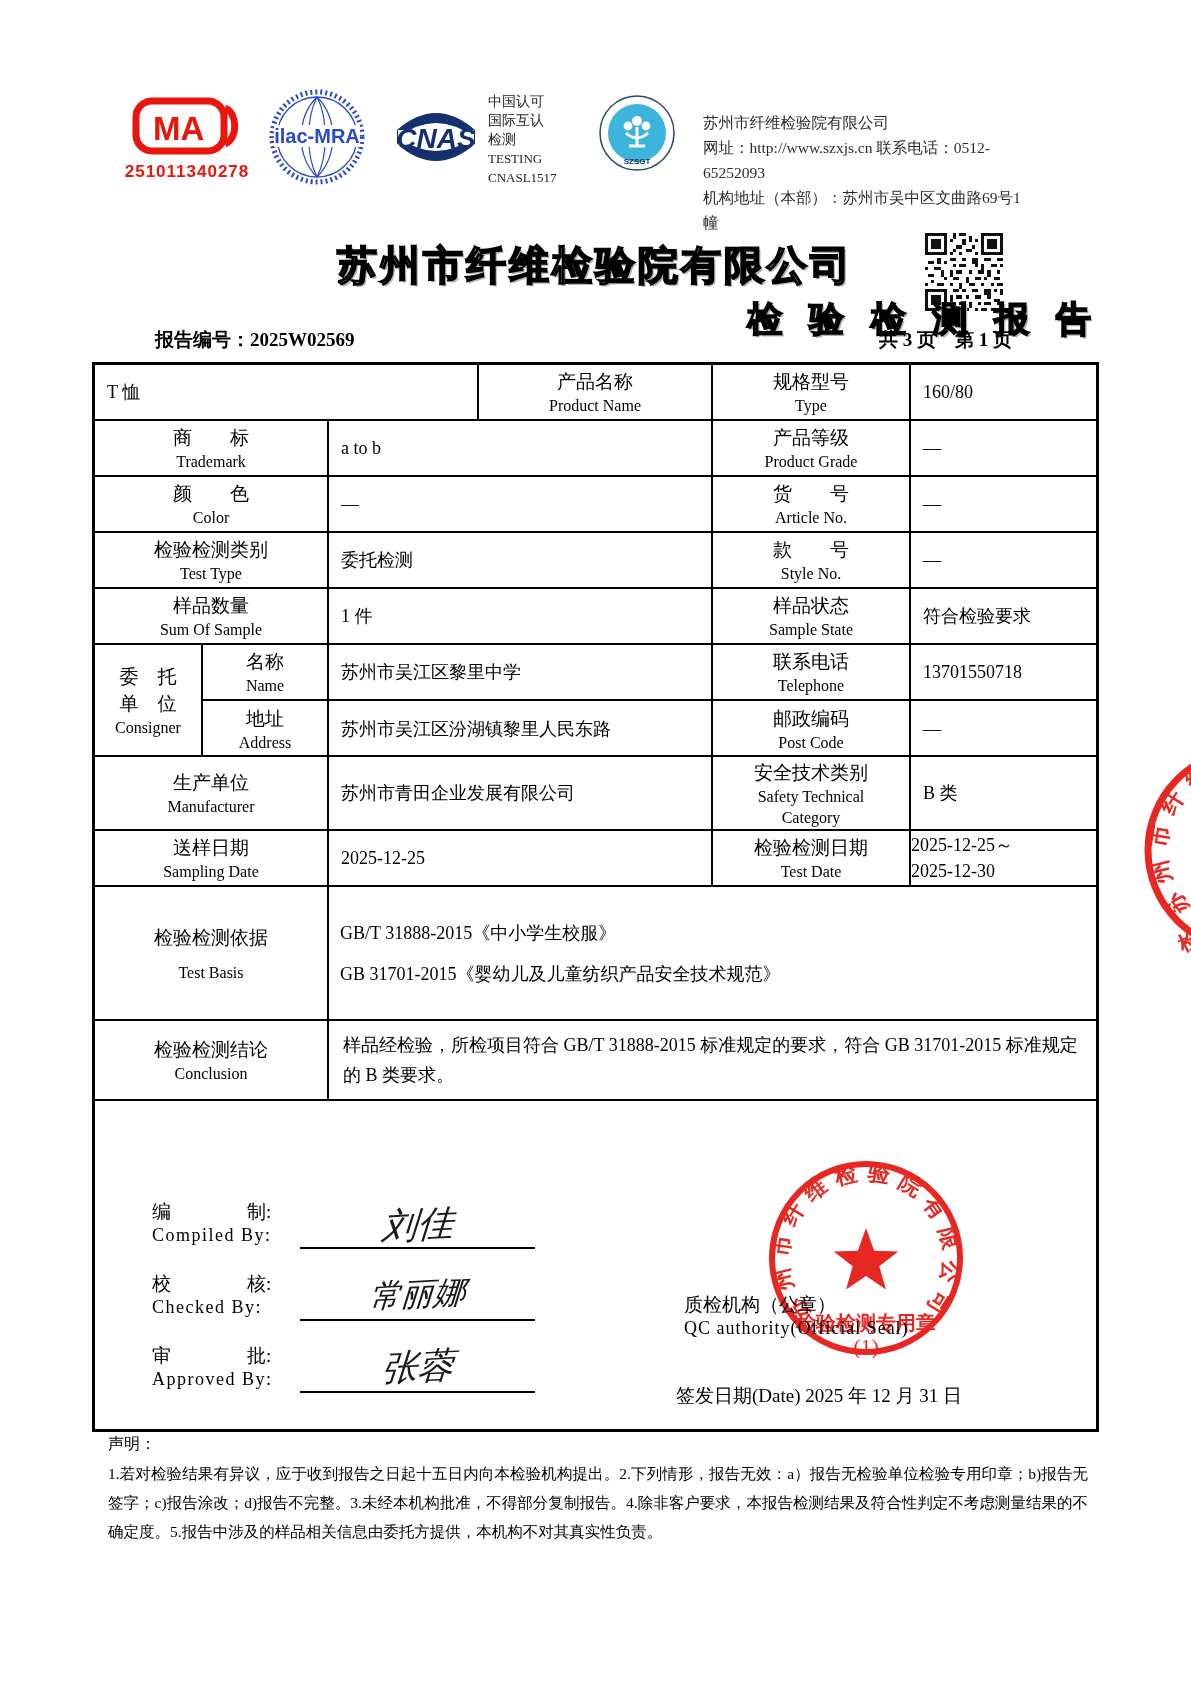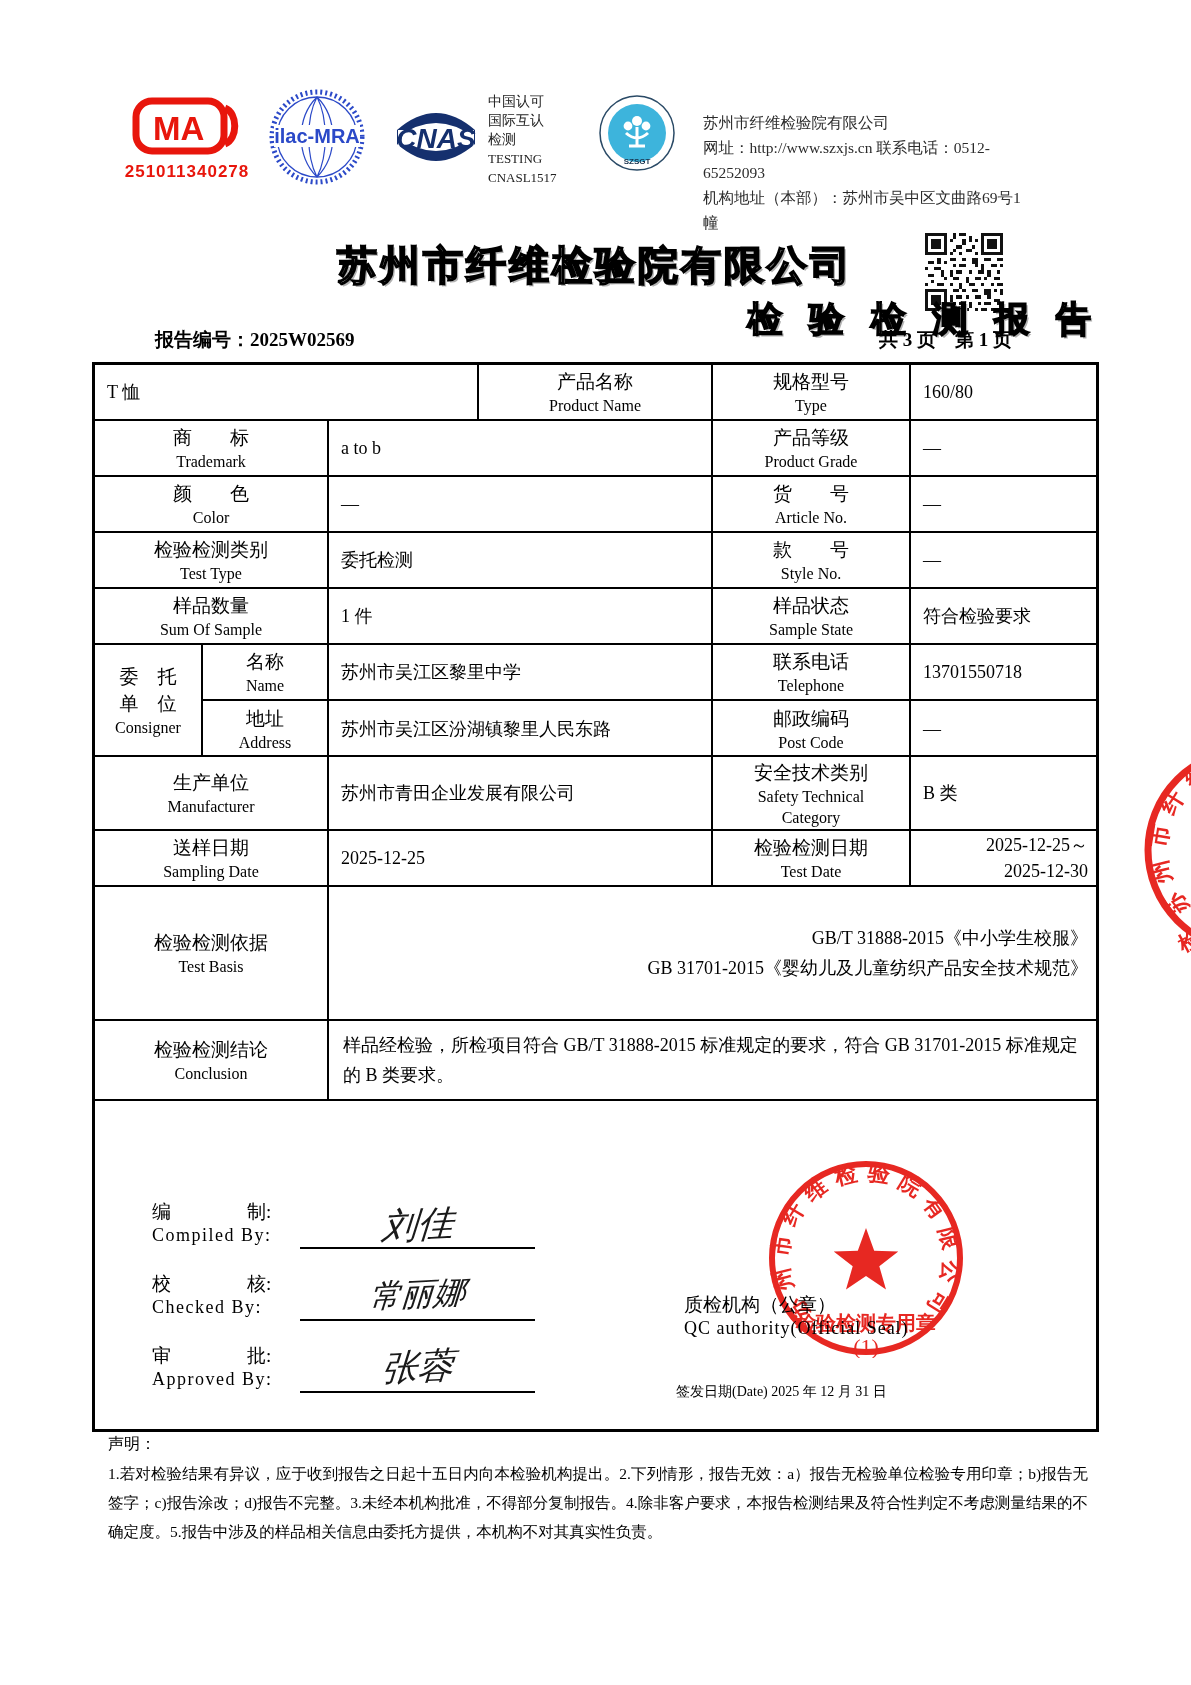--- a/index.html
+++ b/index.html
@@ -28,35 +28,35 @@
   
   .tbl{position:absolute;left:92px;top:362px;width:1007px;border:3px solid #000;box-sizing:border-box;background:transparent;}
   .tr{display:flex;border-bottom:2px solid #000;}
   .td{border-right:2px solid #000;box-sizing:border-box;}
   .td:last-child,.nr{border-right:none;}
   .c1{width:234px;}.c2{width:384px;}.c3{width:198px;}.c4{flex:1;}
   .lbl{display:flex;flex-direction:column;align-items:center;justify-content:center;text-align:center;}
   .cn{font-size:19px;line-height:27px;}
   .en{font-size:16px;line-height:21px;}
   .val{display:flex;align-items:center;padding:0 12px;font-size:18px;}
-  .h54{height:54px;}.h56{height:56px;}.h52{height:52px;}.h72{height:72px;}.h132{height:132px;}.h78{height:78px;}
+  .h54{height:54px;}.h56{height:56px;}.h52{height:52px;}.h72{height:72px;}.h132{height:132px;gap:11px;}.h78{height:78px;}
   .subcol{display:flex;flex-direction:column;box-sizing:border-box;justify-content:space-between;}
   .subdiv{border-bottom:2px solid #000;box-sizing:border-box;}
-  .mlines{display:flex;flex-direction:column;justify-content:center;padding:0 8px;font-size:18px;line-height:30px;text-align:right;}
+  .mlines{display:flex;flex-direction:column;justify-content:center;padding:0 0;font-size:18px;line-height:30px;}
   .concl{display:flex;flex-direction:column;justify-content:center;padding:0 14px;font-size:18px;line-height:30px;}
   
   .signoff{position:relative;height:328px;flex:1;border-radius:25px;}
   .sig-label{position:absolute;font-size:19px;line-height:28px;}
   .sig-label .en{font-size:18px;letter-spacing:1.5px;}
   .sig-line{position:absolute;width:235px;border-bottom:2px solid #000;height:0;}
   .sig-name{position:absolute;width:235px;text-align:center;font-size:36px;font-style:italic;
             transform:rotate(-3deg) skewX(-7deg);color:#1a1a1a;}
   .qc-lines{position:absolute;font-size:19px;line-height:28px;}
   .qc-lines .en{font-size:18px;letter-spacing:1px;}
-  .issue{position:absolute;font-size:14px;}
+  .issue{position:absolute;font-size:19px;}
   .seal{position:absolute;mix-blend-mode:multiply;opacity:.92;}
   
   .decl-title{position:absolute;left:108px;top:1434px;font-size:16px;}
   .decl-body{position:absolute;left:108px;top:1459px;width:980px;font-size:15.5px;line-height:29px;text-align:justify;}
 </style>
 </head>
 <body>
 
 <div class="page">
 

